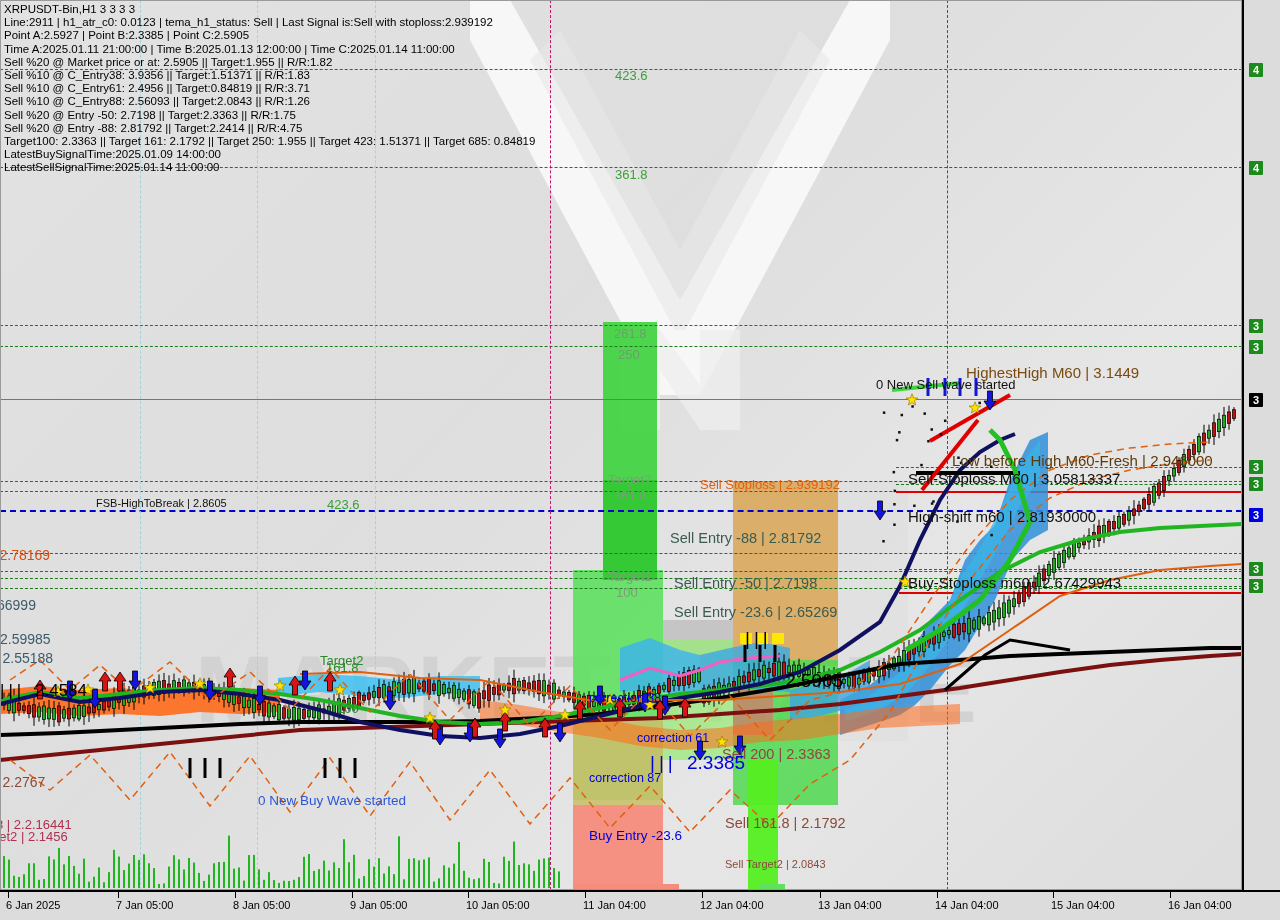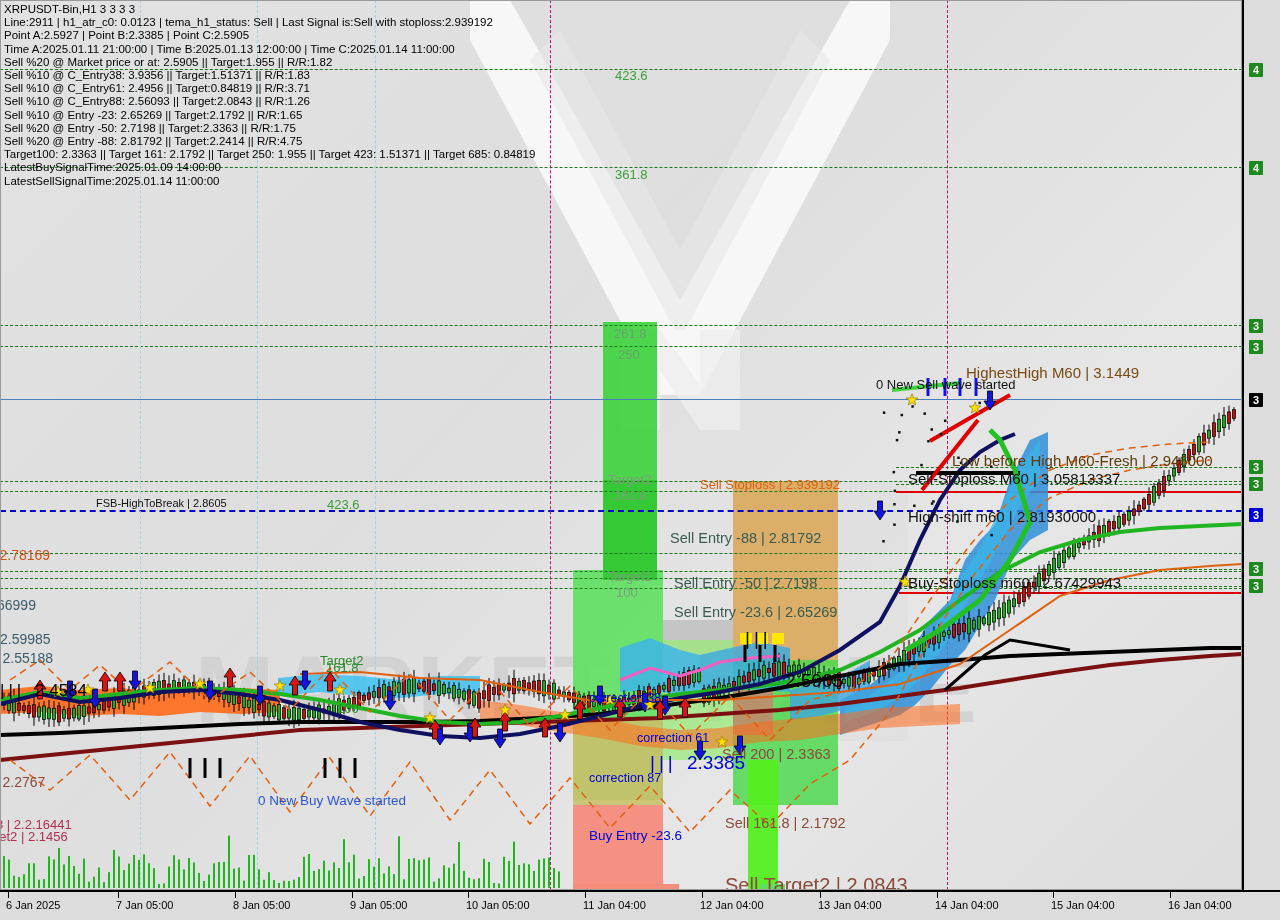--- a/index.html
+++ b/index.html
@@ -850,21 +850,21 @@
     <div class="lbl" style="left:908px;top:471px;font-size:15px;color:#111;">Sell-Stoploss M60 | 3.05813337</div>
     <div class="lbl" style="left:908px;top:509px;font-size:15px;color:#111;">High-shift m60 | 2.81930000</div>
     <div class="lbl" style="left:908px;top:575px;font-size:15px;color:#111;">Buy-Stoploss m60 | 2.67429943</div>
     <div class="lbl" style="left:96px;top:498px;font-size:11px;color:#111;">FSB-HighToBreak | 2.8605</div>
     <div class="lbl" style="left:700px;top:478px;font-size:13px;color:#e06010;">Sell Stoploss | 2.939192</div>
     <div class="lbl" style="left:670px;top:531px;font-size:14.5px;color:#3b5b50;">Sell Entry -88 | 2.81792</div>
     <div class="lbl" style="left:674px;top:576px;font-size:14.5px;color:#3b5b50;">Sell Entry -50 | 2.7198</div>
     <div class="lbl" style="left:674px;top:605px;font-size:14.5px;color:#3b5b50;">Sell Entry -23.6 | 2.65269</div>
     <div class="lbl" style="left:722px;top:747px;font-size:14.5px;color:#8a4a3a;">Sell 200 | 2.3363</div>
     <div class="lbl" style="left:725px;top:816px;font-size:14.5px;color:#8a4a3a;">Sell 161.8 | 2.1792</div>
-    <div class="lbl" style="left:725px;top:859px;font-size:20px;color:#8a4a3a;margin-top:16px;">Sell Target2 | 2.0843</div>
+    <div class="lbl" style="left:725px;top:859px;font-size:11px;color:#8a4a3a;">Sell Target2 | 2.0843</div>
     <div class="lbl" style="left:589px;top:829px;font-size:13.5px;color:#0000dd;">Buy Entry -23.6</div>
     <div class="lbl" style="left:589px;top:871px;font-size:17px;color:#0000dd;margin-top:18px;">Buy Entry -50</div>
     <div class="lbl" style="left:589px;top:692px;font-size:12.5px;color:#0000dd;">correction 38</div>
     <div class="lbl" style="left:589px;top:732px;font-size:12.5px;color:#0000dd;padding-left:48px;">correction 61</div>
     <div class="lbl" style="left:589px;top:772px;font-size:12.5px;color:#0000dd;">correction 87</div>
 
     <div class="lbl" style="left:615px;top:69px;font-size:13px;color:#3aa13a;">423.6</div>
     <div class="lbl" style="left:615px;top:168px;font-size:13px;color:#3aa13a;">361.8</div>
     <div class="lbl" style="left:614px;top:327px;font-size:13px;color:#6aa06a;">261.8</div>
     <div class="lbl" style="left:618px;top:348px;font-size:13px;color:#6aa06a;">250</div>
@@ -897,21 +897,20 @@
 
     <div id="hdr">
       <div>XRPUSDT-Bin,H1  3 3 3 3</div>
       <div>Line:2911 | h1_atr_c0: 0.0123 | tema_h1_status: Sell | Last Signal is:Sell with stoploss:2.939192</div>
       <div>Point A:2.5927 | Point B:2.3385 | Point C:2.5905</div>
       <div>Time A:2025.01.11 21:00:00 | Time B:2025.01.13 12:00:00 | Time C:2025.01.14 11:00:00</div>
       <div>Sell %20 @ Market price or at: 2.5905 || Target:1.955 || R/R:1.82</div>
       <div>Sell %10 @ C_Entry38: 3.9356 || Target:1.51371 || R/R:1.83</div>
       <div>Sell %10 @ C_Entry61: 2.4956 || Target:0.84819 || R/R:3.71</div>
       <div>Sell %10 @ C_Entry88: 2.56093 || Target:2.0843 || R/R:1.26</div>
-      <div>Sell %10 @ Entry -23: 2.65269 || Target:2.1792 || R/R:1.65</div>
       <div>Sell %20 @ Entry -50: 2.7198 || Target:2.3363 || R/R:1.75</div>
       <div>Sell %20 @ Entry -88: 2.81792 || Target:2.2414 || R/R:4.75</div>
       <div>Target100: 2.3363 || Target 161: 2.1792 || Target 250: 1.955 || Target 423: 1.51371 || Target 685: 0.84819</div>
       <div>LatestBuySignalTime:2025.01.09 14:00:00</div>
       <div>LatestSellSignalTime:2025.01.14 11:00:00</div>
     </div>
 
   </div>
 
   <div id="priceaxis">

